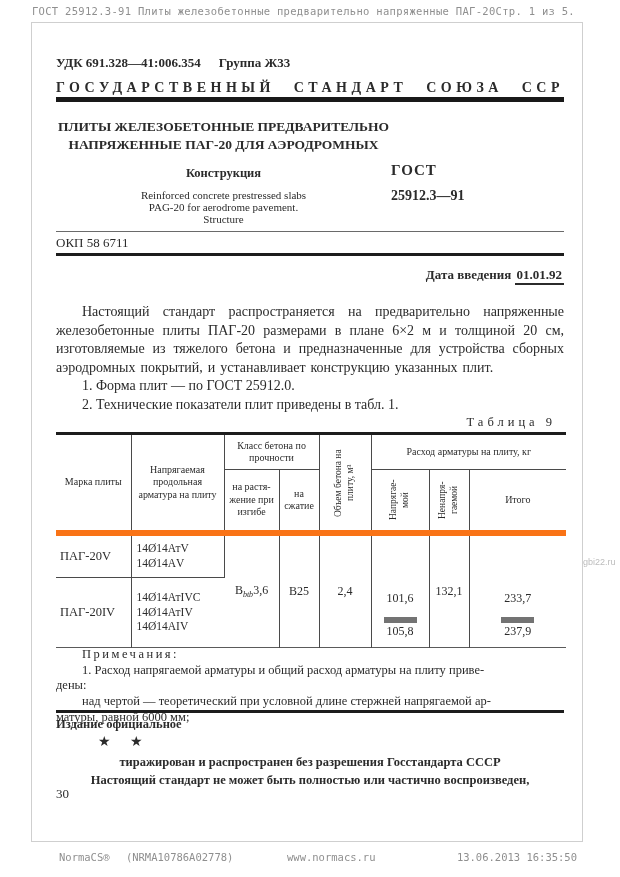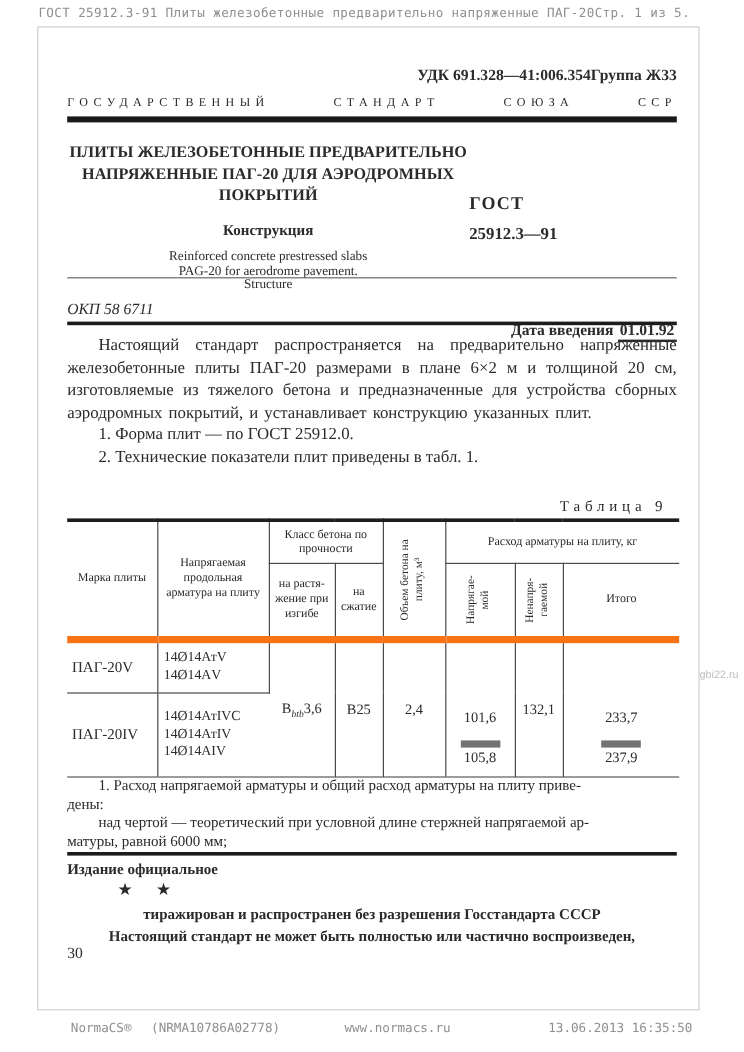--- a/index.html
+++ b/index.html
@@ -32,45 +32,45 @@
     font-family: "Liberation Sans", sans-serif;
     font-size: 9px; color: #bcbcbc;
   }
   
   .frame {
     position: absolute; left: 31px; top: 22px; width: 552px; height: 820px;
     background: #fff; border: 1px solid #cfcfcf;
   }
   .blk { position: absolute; left: 24px; right: 18px; }
   
-  .udk-row { top: 32px; display: flex; justify-content: flex-end;
-    font-weight: bold; font-size: 13px; }
-  
-  .std-heading { top: 57px; font-weight: normal; font-size: 10px;
+  .udk-row { top: 32px; display: flex; justify-content: flex-start;
+    font-weight: bold; font-size: 13px; gap: 18px; }
+  
+  .std-heading { top: 57px; font-weight: bold; font-size: 14px;
     letter-spacing: 4.5px; white-space: nowrap;
     text-align: justify; text-align-last: justify; }
   .std-rule { top: 74px; height: 5px; background: #191919; }
   
   .title-section { top: 95px; display: flex; }
   .title-left { width: 335px; text-align: center; }
   .title-ru { font-weight: bold; font-size: 13.5px; line-height: 1.35; }
   .subtitle { font-weight: bold; font-size: 12.5px; margin-top: 12px; }
   .title-en { font-size: 11px; line-height: 1.08; margin-top: 9px; }
   .title-right { flex: 1; text-align: left; padding-top: 44px; }
   .gost-label { font-weight: bold; font-size: 15px; letter-spacing: 1px; }
   .gost-number { font-weight: bold; font-size: 14px; margin-top: 9px; }
   
-  .okp-block { top: 208px; border-top: 1px solid #6a6a6a; padding-top: 18px; font-style: italic; }
+  .okp-block { top: 208px; border-top: 1px solid #6a6a6a; padding-top: 3px; }
   .okp-text { font-size: 13px; }
   .okp-rule { margin-top: 2px; height: 3px; background: #1c1c1c; }
   
   .date-row { top: 244px; text-align: right; font-weight: bold; font-size: 13px; }
   .date-value { border-bottom: 2px solid #2b2b2b; padding: 0 2px 1px; }
   
-  .body-text { top: 257px; font-size: 14px; line-height: 1.33; }
+  .body-text { top: 280px; font-size: 14px; line-height: 1.33; }
   .scope { text-align: justify; text-indent: 26px; word-spacing: 1.5px; }
   .list-item { text-indent: 26px; }
   
   .table-label { top: 392px; text-align: right; font-size: 12.5px;
     letter-spacing: 4px; padding-right: 8px; }
   .table-wrap { top: 409px; }
   table.t1 { border-collapse: collapse; table-layout: fixed; width: 510px;
     border-top: 3px solid #1d1d1d; border-bottom: 1px solid #5a5a5a;
     color: #2b2b2b; }
   .t1 th, .t1 td { border-right: 1px solid #4a4a4a; padding: 2px 3px;
@@ -121,21 +121,20 @@
   </div>
 
   <div class="blk std-heading">ГОСУДАРСТВЕННЫЙ СТАНДАРТ СОЮЗА ССР</div>
   <div class="blk std-rule"></div>
 
   <div class="blk title-section">
     <div class="title-left">
       <div class="title-ru">
         <div>ПЛИТЫ ЖЕЛЕЗОБЕТОННЫЕ ПРЕДВАРИТЕЛЬНО</div>
         <div>НАПРЯЖЕННЫЕ ПАГ-20 ДЛЯ АЭРОДРОМНЫХ</div>
-        <div>ПОКРЫТИЙ</div>
       </div>
       <div class="subtitle">Конструкция</div>
       <div class="title-en">
         <div>Reinforced concrete prestressed slabs</div>
         <div>PAG-20 for aerodrome pavement.</div>
         <div>Structure</div>
       </div>
     </div>
     <div class="title-right">
       <div class="gost-label">ГОСТ</div>
@@ -227,20 +226,21 @@
             <div>14Ø14АтIVC</div>
             <div>14Ø14АтIV</div>
             <div>14Ø14АIV</div>
           </td>
         </tr>
       </tbody>
     </table>
   </div>
 
   <div class="blk notes">
+    <div class="notes-heading">Примечания:</div>
     <div class="note-indent">1. Расход напрягаемой арматуры и общий расход арматуры на плиту приве-</div>
     <div>дены:</div>
     <div class="note-indent">над чертой — теоретический при условной длине стержней напрягаемой ар-</div>
     <div>матуры, равной 6000 мм;</div>
   </div>
 
   <div class="blk rule2"></div>
   <div class="blk edition">Издание официальное</div>
   <div class="blk stars">★ ★</div>
   <div class="blk copyright">

